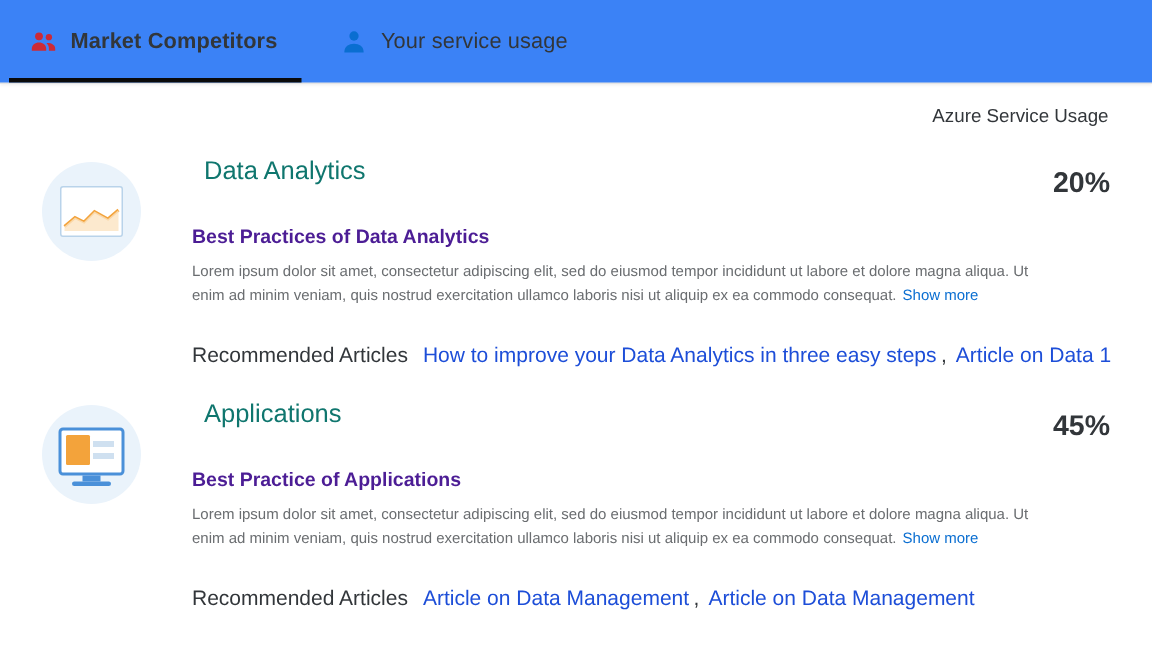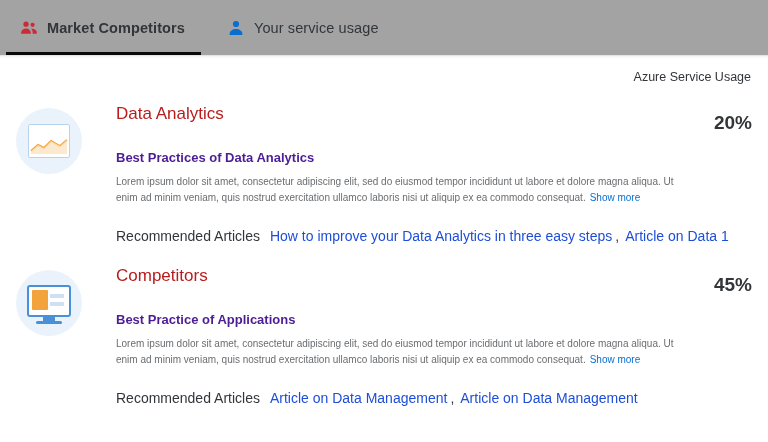--- a/index.html
+++ b/index.html
@@ -12,21 +12,21 @@
     font-family: "Liberation Sans", sans-serif;
     color: #32363a;
     overflow: hidden;
   }
 
   
   .tabbar {
     display: flex;
     align-items: stretch;
     height: 56px;
-    background: #a3a3a3;
+    background: #3b82f6;
     border-bottom: 1px solid #e5e5e5;
     box-shadow: 0 1px 2px rgba(0,0,0,0.06);
   }
   .tab {
     display: flex;
     align-items: center;
     gap: 9px;
     padding: 0 22px 0 20px;
     height: 100%;
     cursor: pointer;
@@ -57,21 +57,21 @@
   .tab-icon {
     display: inline-flex;
     align-items: center;
     justify-content: center;
     width: 18px;
     height: 18px;
   }
 
   
   .content {
-    padding: 0 12px;
+    padding: 0 24px;
     height: calc(442px - 56px);
     overflow: hidden;
     position: relative;
   }
 
   .usage-header {
     text-align: right;
     font-size: 12.5px;
     color: #32363a;
     padding: 14px 5px 8px 0;
@@ -102,23 +102,23 @@
 
   .card-head {
     display: flex;
     align-items: flex-start;
     justify-content: space-between;
     gap: 12px;
   }
 
   .card-title {
     font-size: 17px;
-    color: #b91c1c;
+    color: #0f766e;
     font-weight: normal;
-    margin: 6px 0 0 0;
+    margin: 6px 0 0 8px;
     cursor: pointer;
   }
 
   .card-percent {
     font-size: 19px;
     font-weight: bold;
     color: #32363a;
     white-space: nowrap;
     padding-top: 8px;
     padding-right: 4px;
@@ -285,21 +285,21 @@
     <div class="card-illustration">
       <div class="ill-monitor"></div>
       <div class="ill-doc"></div>
       <div class="ill-doc2"></div>
       <div class="ill-doc3"></div>
       <div class="ill-monitor-stand"></div>
       <div class="ill-monitor-base"></div>
     </div>
     <div class="card-body">
       <div class="card-head">
-        <div class="card-title">Competitors</div>
+        <div class="card-title">Applications</div>
         <div class="card-percent">45%</div>
       </div>
       <div class="card-subtitle">Best Practice of Applications</div>
       <div class="card-text">
         <span>Lorem ipsum dolor sit amet, consectetur adipiscing elit, sed do eiusmod tempor incididunt ut labore et dolore magna aliqua. Ut enim ad minim veniam, quis nostrud exercitation ullamco laboris nisi ut aliquip ex ea commodo consequat.</span><span class="show-more">Show more</span>
       </div>
       <div class="rec-row">
         <span class="rec-label">Recommended Articles</span>
         <span class="rec-link">Article on Data Management</span>
         <span class="rec-sep">,</span>

